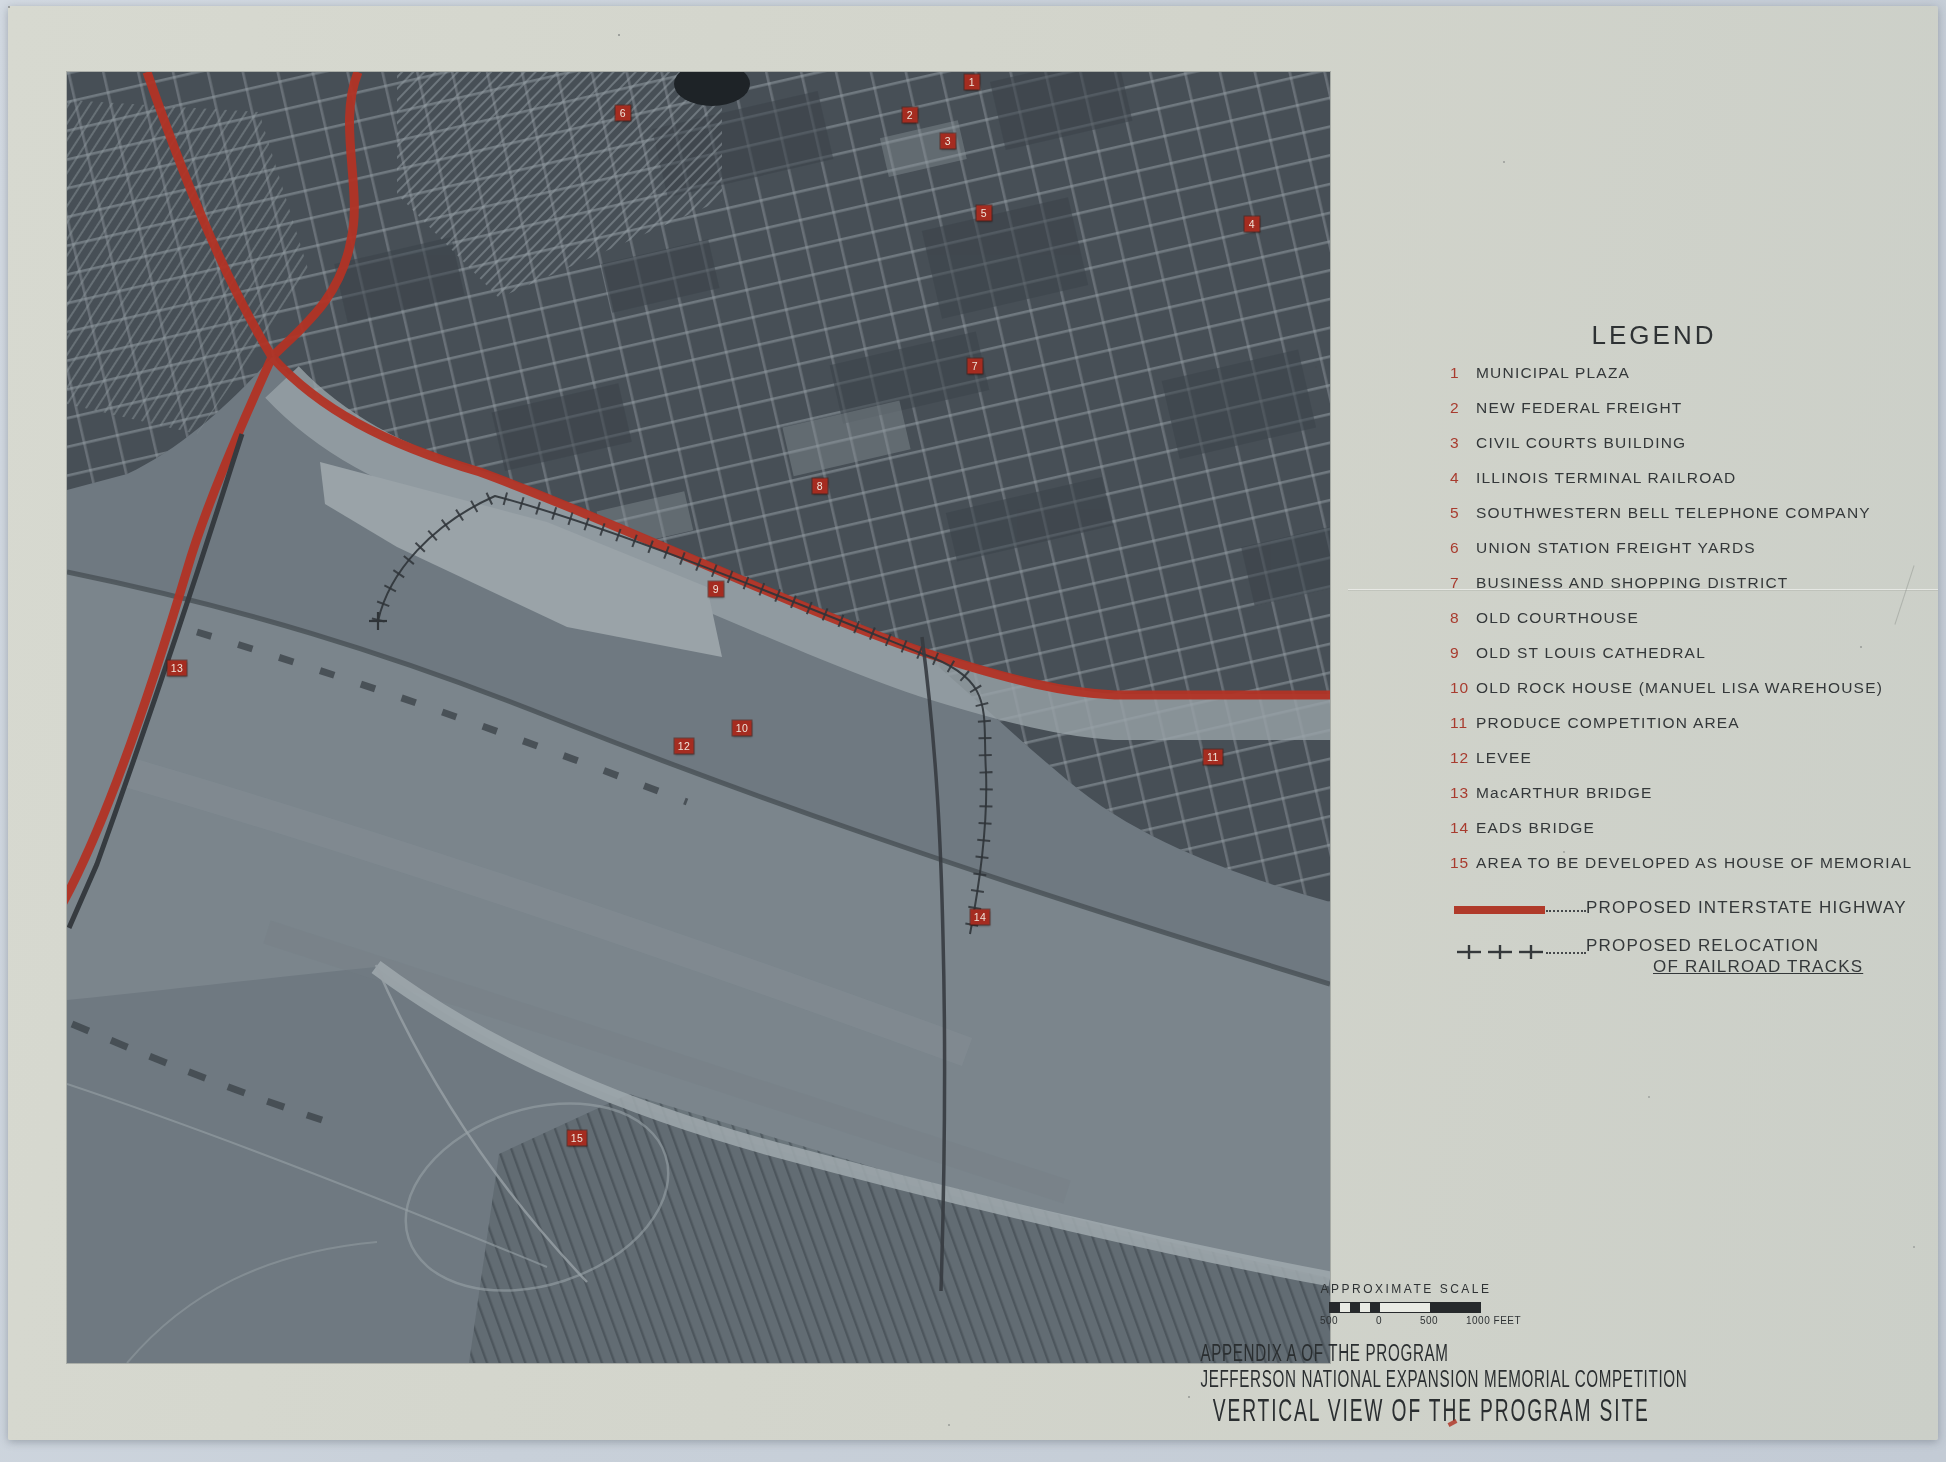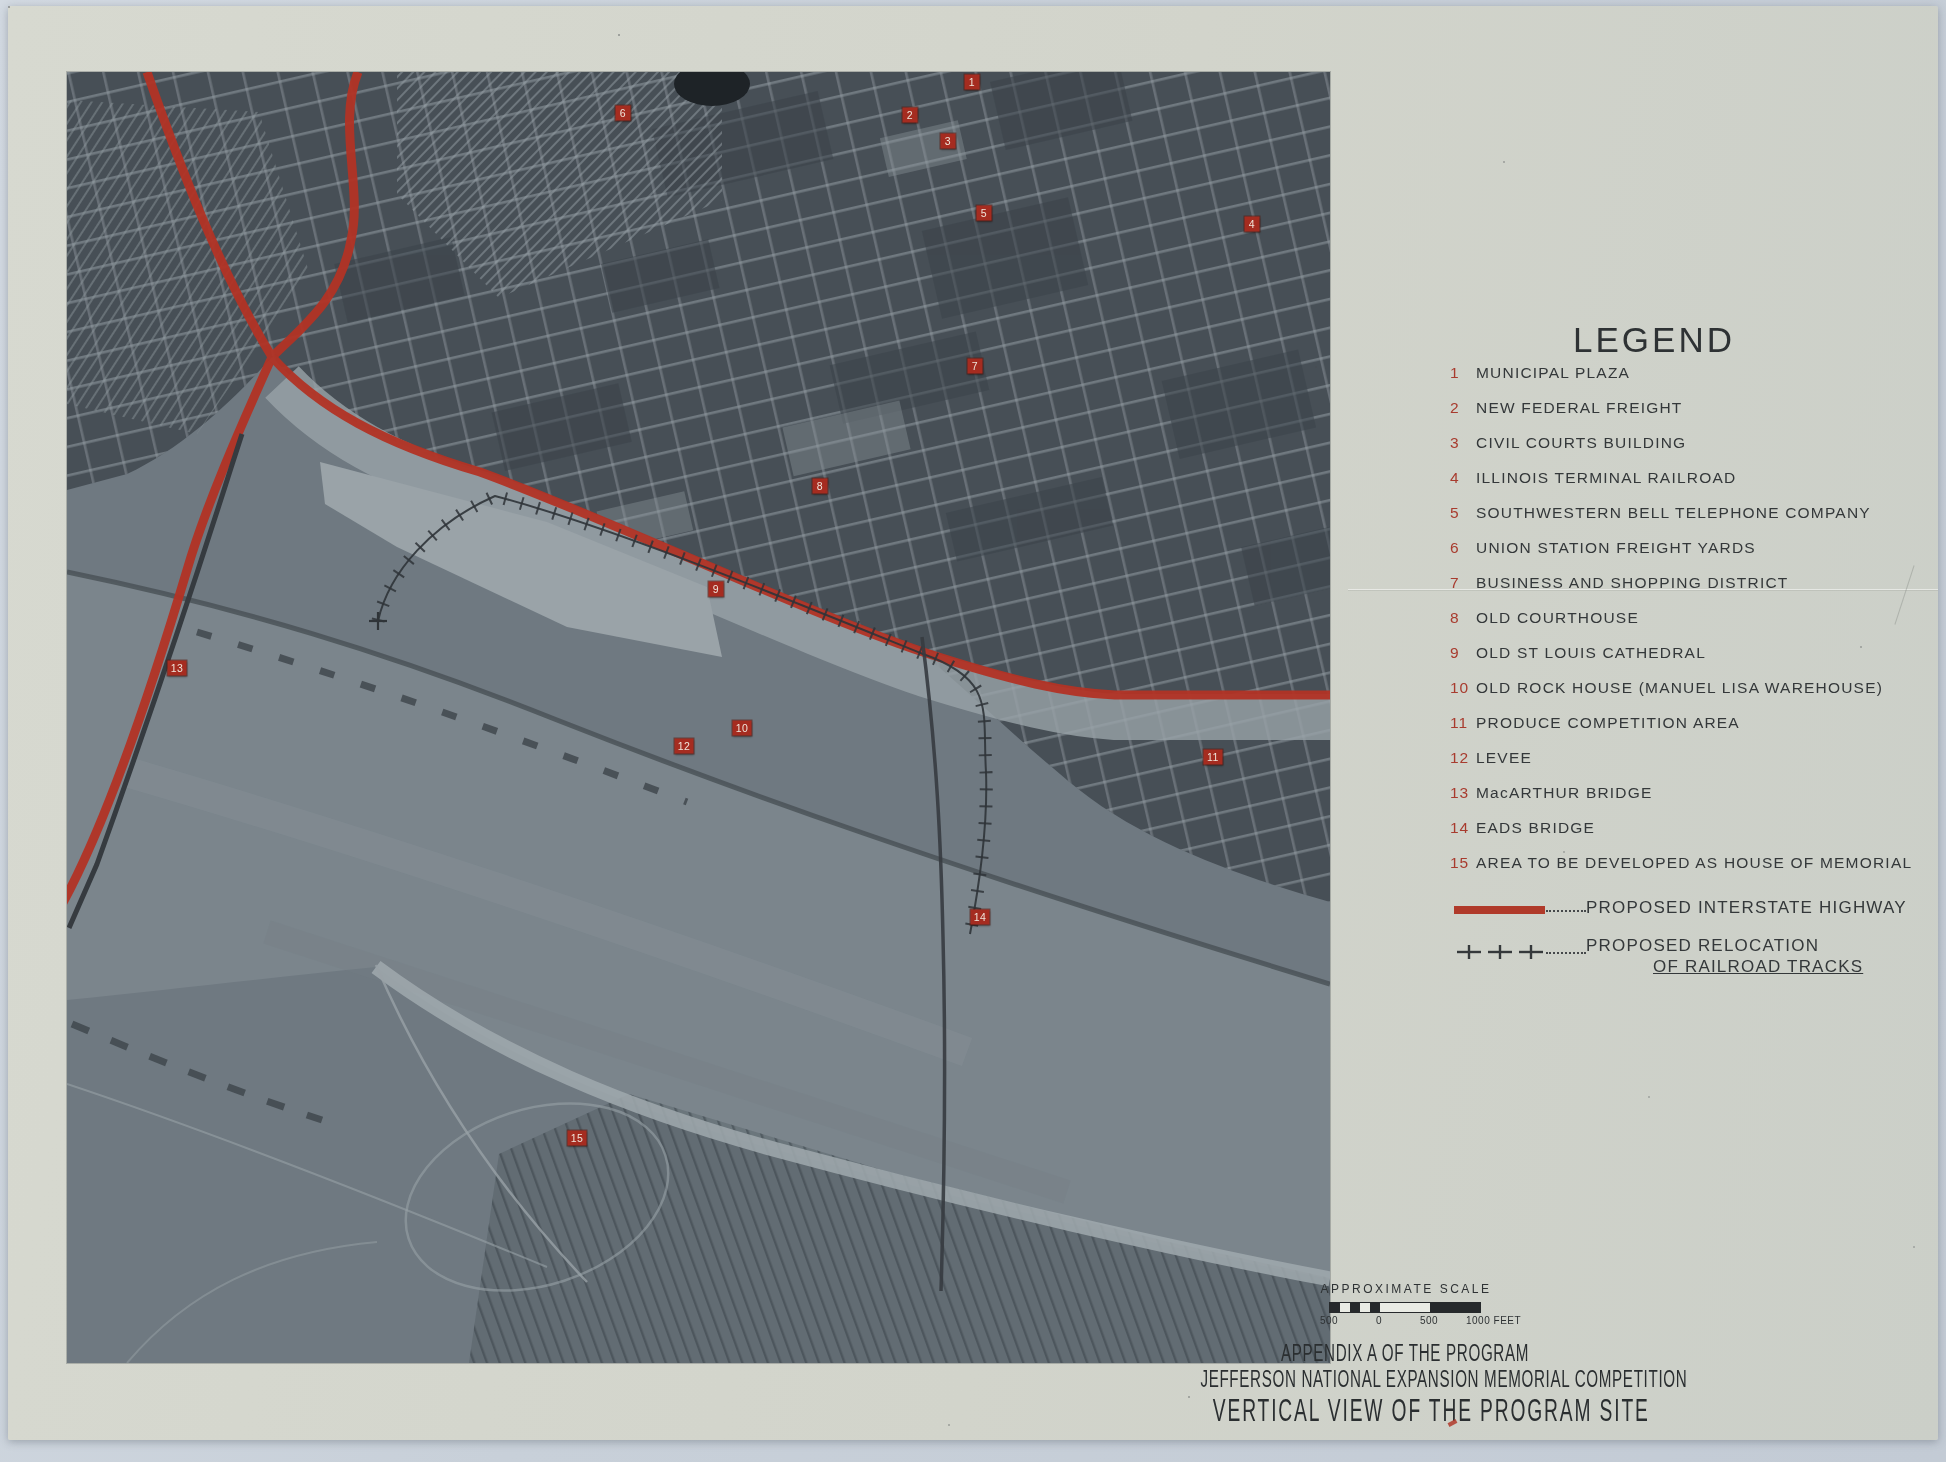--- a/index.html
+++ b/index.html
@@ -4,21 +4,21 @@
 <style>
   html,body{margin:0;padding:0;background:#c7cfd8;}
   .page{position:relative;width:1946px;height:1462px;background:linear-gradient(115deg,#d3dae2 0%,#c8d0d9 45%,#c3cbd5 100%);overflow:hidden;font-family:"Liberation Sans",sans-serif;}
   .paper{position:absolute;left:8px;top:6px;width:1930px;height:1434px;background:linear-gradient(100deg,#d7d9d0 0%,#d2d4cb 55%,#cbcfc8 100%);border-radius:2px;box-shadow:0 2px 8px rgba(60,70,80,.35);}
   .photo{position:absolute;left:59px;top:66px;width:1263px;height:1291px;background:#6f7981;box-shadow:inset 0 0 60px rgba(18,24,30,.16), 0 0 0 1px rgba(40,46,52,.25);}
   .photo svg{position:absolute;left:0;top:0;display:block;}
   .marker-layer{position:absolute;left:0;top:0;width:100%;height:100%;}
   .marker{position:absolute;transform:translate(-50%,-50%);min-width:15px;height:15px;line-height:15px;padding:0 2px;box-sizing:border-box;background:#a52c20;color:#efe5da;font-size:10.5px;letter-spacing:.5px;text-align:center;box-shadow:0 0 0 1px rgba(86,22,12,.55),0 1px 2px rgba(0,0,0,.35);}
   .marker.wide{min-width:19px;}
   
-  .legend-title{position:absolute;left:1440px;top:314px;width:412px;text-align:center;font-size:35px;letter-spacing:3px;color:#2e3234;}
+  .legend-title{position:absolute;left:1440px;top:314px;width:412px;text-align:center;font-size:26px;letter-spacing:3px;color:#2e3234;}
   .legend-items{position:absolute;left:1440px;top:358px;width:470px;}
   .lg-row{height:35px;white-space:nowrap;}
   .lg-num{display:inline-block;width:26px;padding-left:2px;font-size:15.5px;letter-spacing:1px;color:#a83b2e;}
   .lg-label{font-size:15.5px;letter-spacing:1.2px;color:#34383a;}
   .sym-bar{position:absolute;left:1446px;top:900px;width:91px;height:8px;background:#b03a2a;}
   .leader{position:absolute;height:2px;border-bottom:2px dotted #45484a;}
   .leader.l1{left:1538px;top:902px;width:40px;}
   .leader.l2{left:1538px;top:944px;width:40px;}
   .sym-rail{position:absolute;left:1447px;top:936px;}
   .sym-text{position:absolute;font-size:17px;letter-spacing:1.2px;color:#34383a;white-space:nowrap;}
@@ -30,21 +30,21 @@
   .scale-bar{position:absolute;left:1321px;top:1296px;width:150px;height:9px;border:1px solid #26292b;box-sizing:content-box;background:#e9ebe4;display:flex;}
   .seg{height:100%;}
   .sb{background:#26292b;}
   .sw{background:#e9ebe4;}
   .scale-label{position:absolute;top:1309px;font-size:10px;letter-spacing:.5px;color:#2e3234;white-space:nowrap;}
   .sl0{left:1321px;transform:translateX(-50%);}
   .sl1{left:1371px;transform:translateX(-50%);}
   .sl2{left:1421px;transform:translateX(-50%);}
   .sl3{left:1458px;}
   
-  .titles{position:absolute;left:1087px;top:1334px;width:620px;text-align:center;color:#2a2e30;}
+  .titles{position:absolute;left:1087px;top:1334px;width:620px;text-align:left;color:#2a2e30;}
   .title-1{font-size:23px;line-height:26px;letter-spacing:1px;transform:scaleX(.66);}
   .title-2{font-size:23px;line-height:26px;letter-spacing:1px;transform:scaleX(.66);white-space:nowrap;}
   .title-3{font-size:31px;line-height:38px;letter-spacing:3px;transform:scaleX(.62);white-space:nowrap;}
   .red-tick{position:absolute;left:1440px;top:1415px;width:9px;height:4px;background:#b03a2a;transform:rotate(-28deg);opacity:.85;}
   .crease-h{position:absolute;left:1340px;top:583px;width:590px;height:1px;background:rgba(255,255,255,.5);box-shadow:0 1px 0 rgba(90,95,90,.12);}
   .scratch{position:absolute;left:1896px;top:558px;width:1px;height:62px;background:rgba(120,125,120,.35);transform:rotate(18deg);}
   .dust{position:absolute;left:0;top:0;width:2px;height:2px;border-radius:50%;background:rgba(70,75,78,.55);
     box-shadow:610px 28px 0 rgba(70,75,78,.5), 1495px 155px 0 rgba(70,75,78,.4), 1307px 360px 0 rgba(70,75,78,.45),
     1852px 640px 0 rgba(70,75,78,.4), 1555px 845px 0 rgba(70,75,78,.35), 1180px 1390px 0 rgba(70,75,78,.45),
     1640px 1090px 0 rgba(70,75,78,.35), 940px 1418px 0 rgba(70,75,78,.4), 1905px 1240px 0 rgba(70,75,78,.35);}

